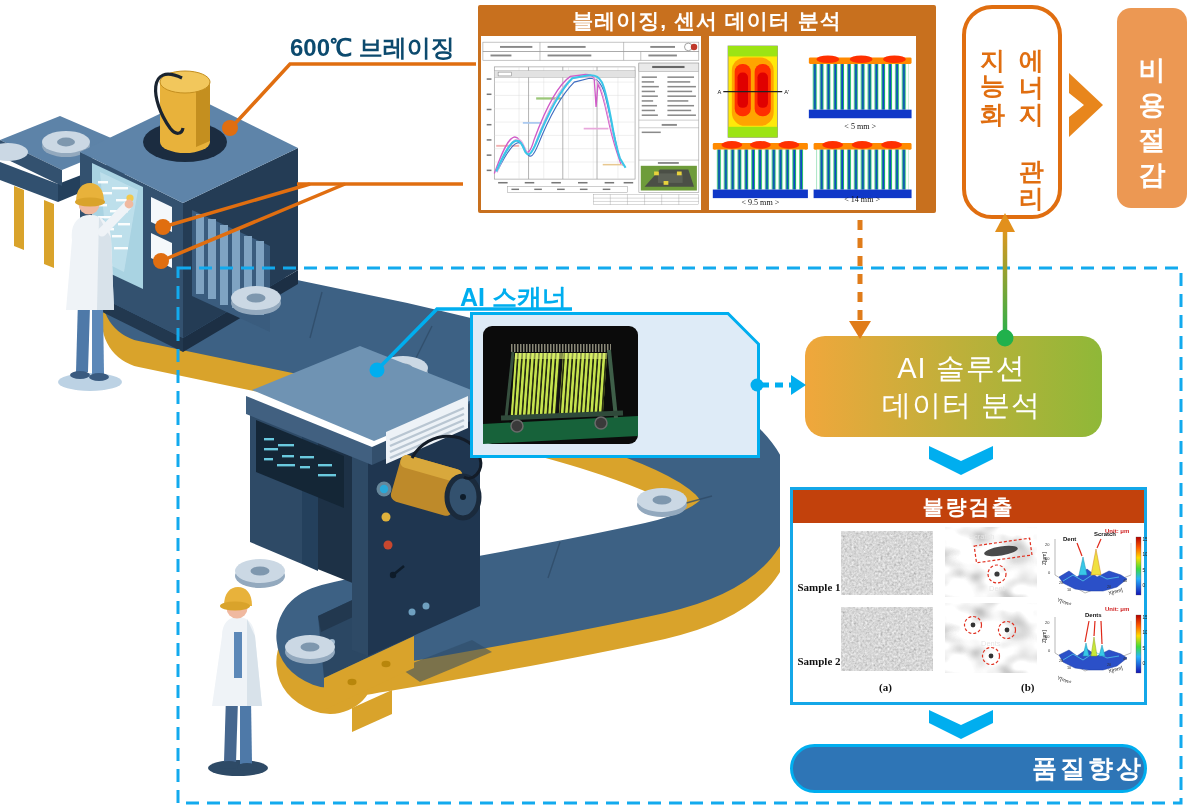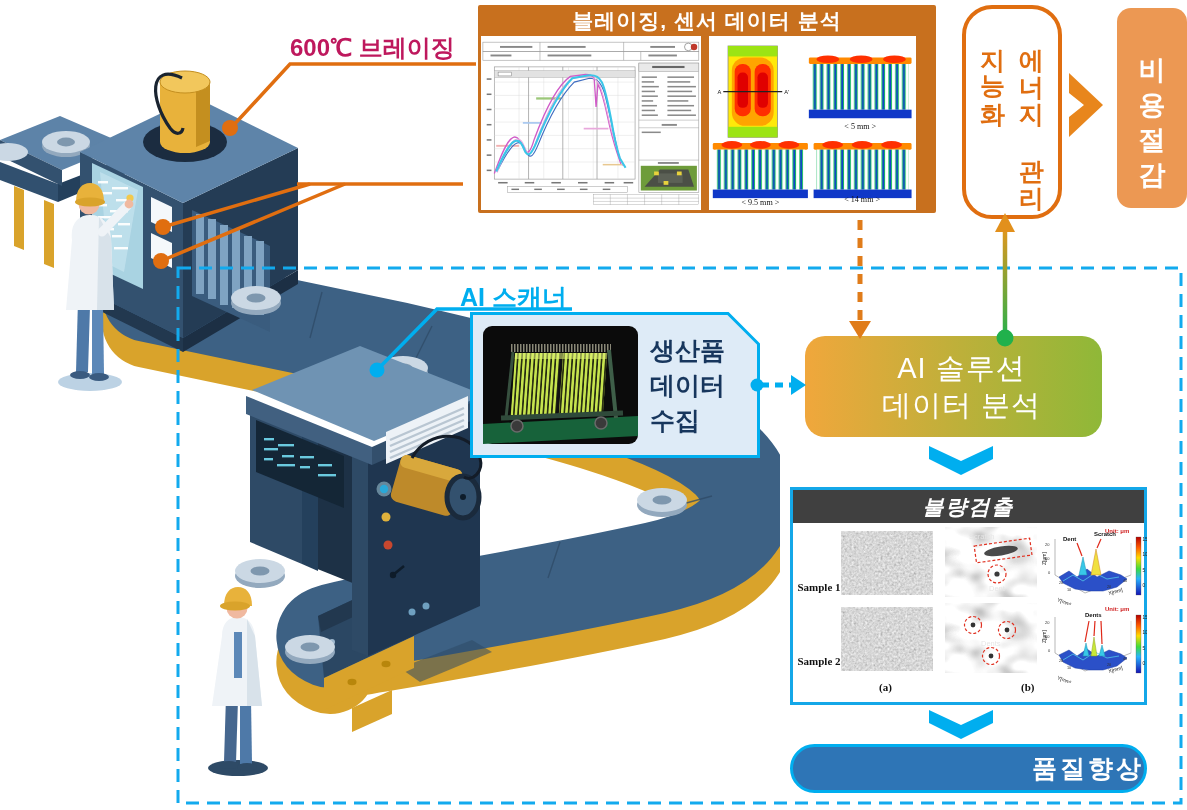--- a/index.html
+++ b/index.html
@@ -33,33 +33,33 @@
   #collect-text{margin-left:12px;color:#17365D;font-weight:bold;font-size:25px;line-height:35px;}
 
   
   #ai-box{left:805px;top:336px;width:281px;height:101px;border-radius:20px;
     background:linear-gradient(90deg,#F0A73C,#8FB838);
     display:flex;flex-direction:column;align-items:center;justify-content:center;
     color:#fff;font-weight:normal;font-size:29px;line-height:37px;letter-spacing:1px;padding-left:16px;}
 
   
   #defect-box{left:790px;top:487px;width:357px;height:218px;background:#fff;border:3px solid #14A7E8;box-sizing:border-box;}
-  #defect-title{height:33px;background:#404040;display:flex;align-items:center;justify-content:center;
-    color:#fff;font-weight:bold;font-size:21px;letter-spacing:2px;font-style:italic;}
+  #defect-title{height:33px;background:#c2410c;display:flex;align-items:center;justify-content:center;
+    color:#fff;font-weight:bold;font-size:21px;letter-spacing:2px;}
   .sample-label{position:absolute;width:52px;text-align:center;font-family:"Liberation Serif",serif;
     font-weight:bold;font-size:11px;color:#111;}
   .caption{position:absolute;font-family:"Liberation Serif",serif;font-weight:bold;font-size:11px;color:#111;}
 
   
   #quality-box{left:790px;top:744px;width:357px;height:49px;background:#2E75B6;border:3px solid #00AEEF;
     border-radius:26px;box-sizing:border-box;display:flex;align-items:center;justify-content:flex-end;
     color:#fff;font-weight:bold;font-size:25px;letter-spacing:3px;}
 
   
-  .callout-orange{color:#be185d;font-weight:bold;font-size:24px;}
+  .callout-orange{color:#0c4a6e;font-weight:bold;font-size:24px;}
   .callout-cyan{color:#00AEEF;font-weight:bold;font-size:25px;margin-left:7px;}
   #brazing-label{left:290px;top:32px;}
   #sensor-label{left:296px;top:154px;}
   #scanner-label{left:453px;top:281px;}
 </style>
 </head>
 <body>
 
 <div id="stage">
 
@@ -480,25 +480,20 @@
           <rect x="79" y="27" width="3" height="62" fill="#111"></rect>
           <rect x="34" y="27" width="92" height="6" fill="#E2F47A" opacity="0.55"></rect>
         </g>
         <line x1="28" y1="22" x2="128" y2="22" stroke="#8A8878" stroke-width="8" stroke-dasharray="1.5 1.5"></line>
         <line x1="126" y1="24" x2="133" y2="92" stroke="#3E5E48" stroke-width="4"></line>
         <line x1="30" y1="26" x2="23" y2="92" stroke="#37503F" stroke-width="3"></line>
         <line x1="18" y1="92" x2="140" y2="87" stroke="#2F4A3A" stroke-width="5"></line>
         <circle cx="34" cy="100" r="6" fill="#3A3A3A" stroke="#6A6A6A" stroke-width="1.5"></circle>
         <circle cx="118" cy="97" r="6" fill="#3A3A3A" stroke="#6A6A6A" stroke-width="1.5"></circle>
       </svg>
-      <div id="collect-text">
-        <span style="display:block">생산품</span>
-        <span style="display:block">데이터</span>
-        <span style="display:block">수집</span>
-      </div>
     </div>
   </div>
 
   <div id="ai-box" class="abs z20">
     <span>AI 솔루션</span>
     <span>데이터 분석</span>
   </div>
 
   <div id="defect-box" class="abs z20">
     <div id="defect-title">불량검출</div>

